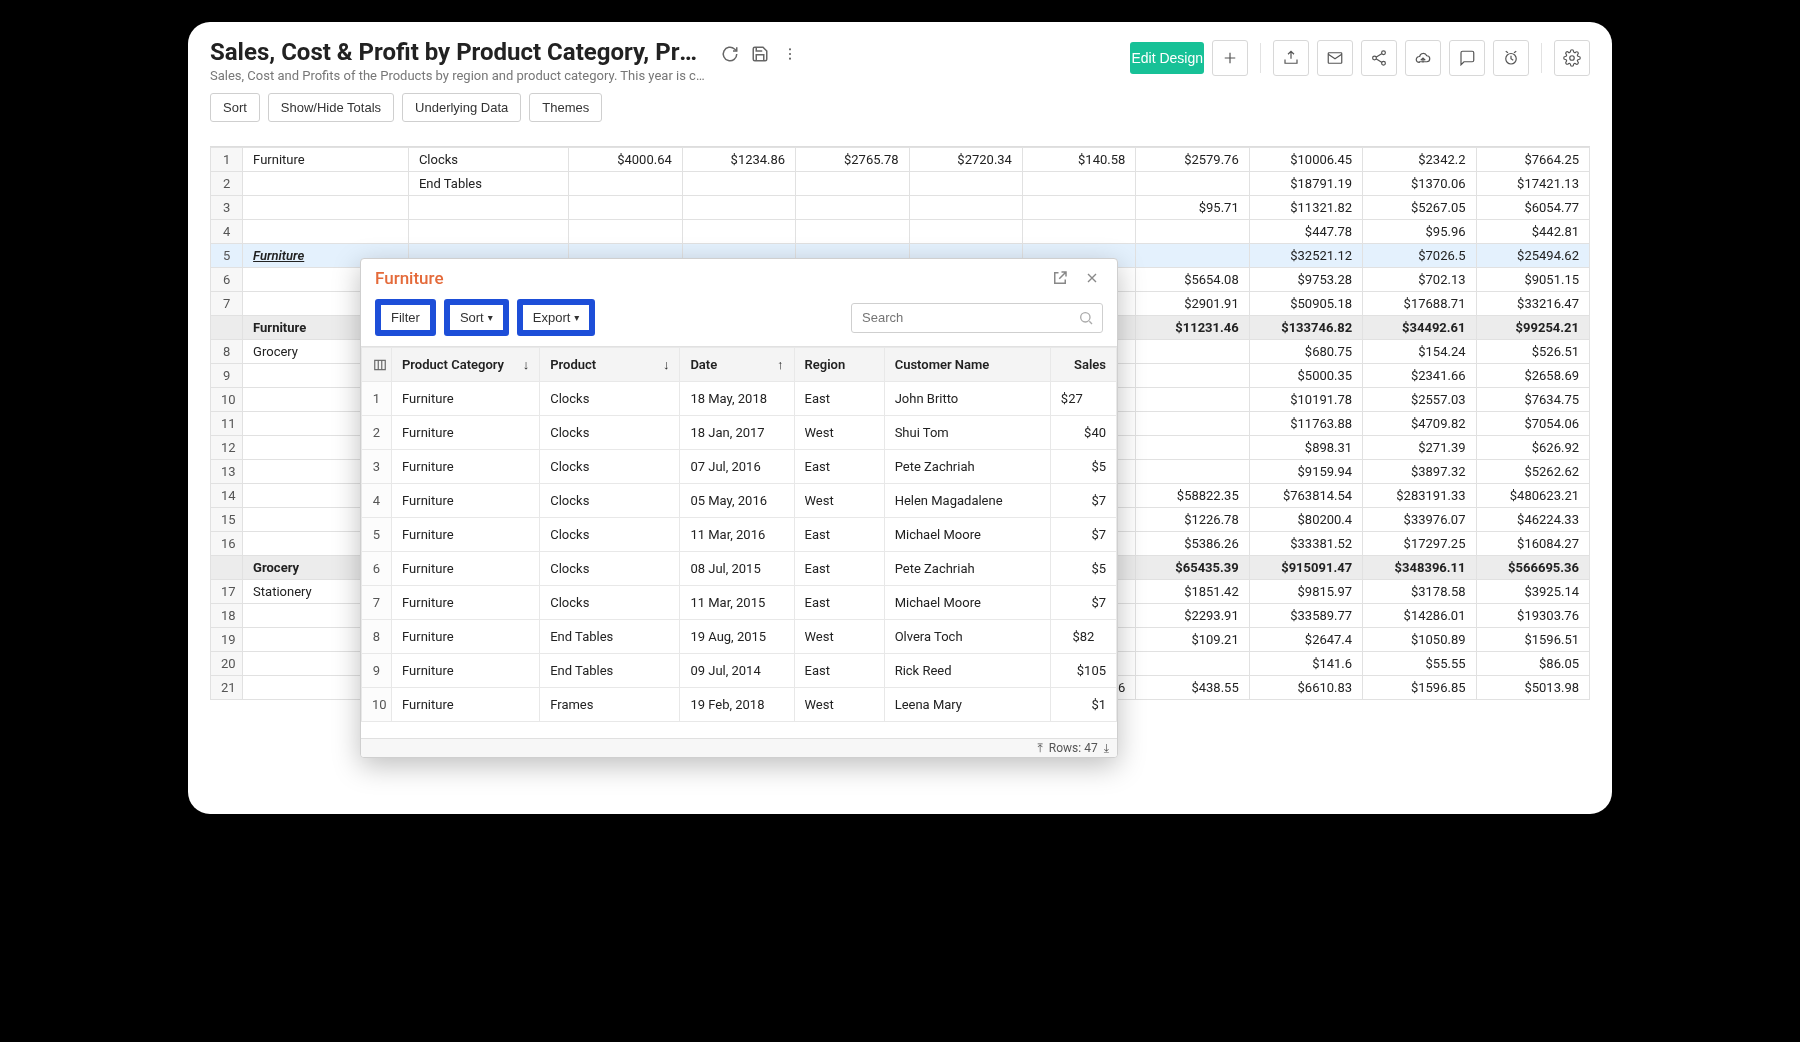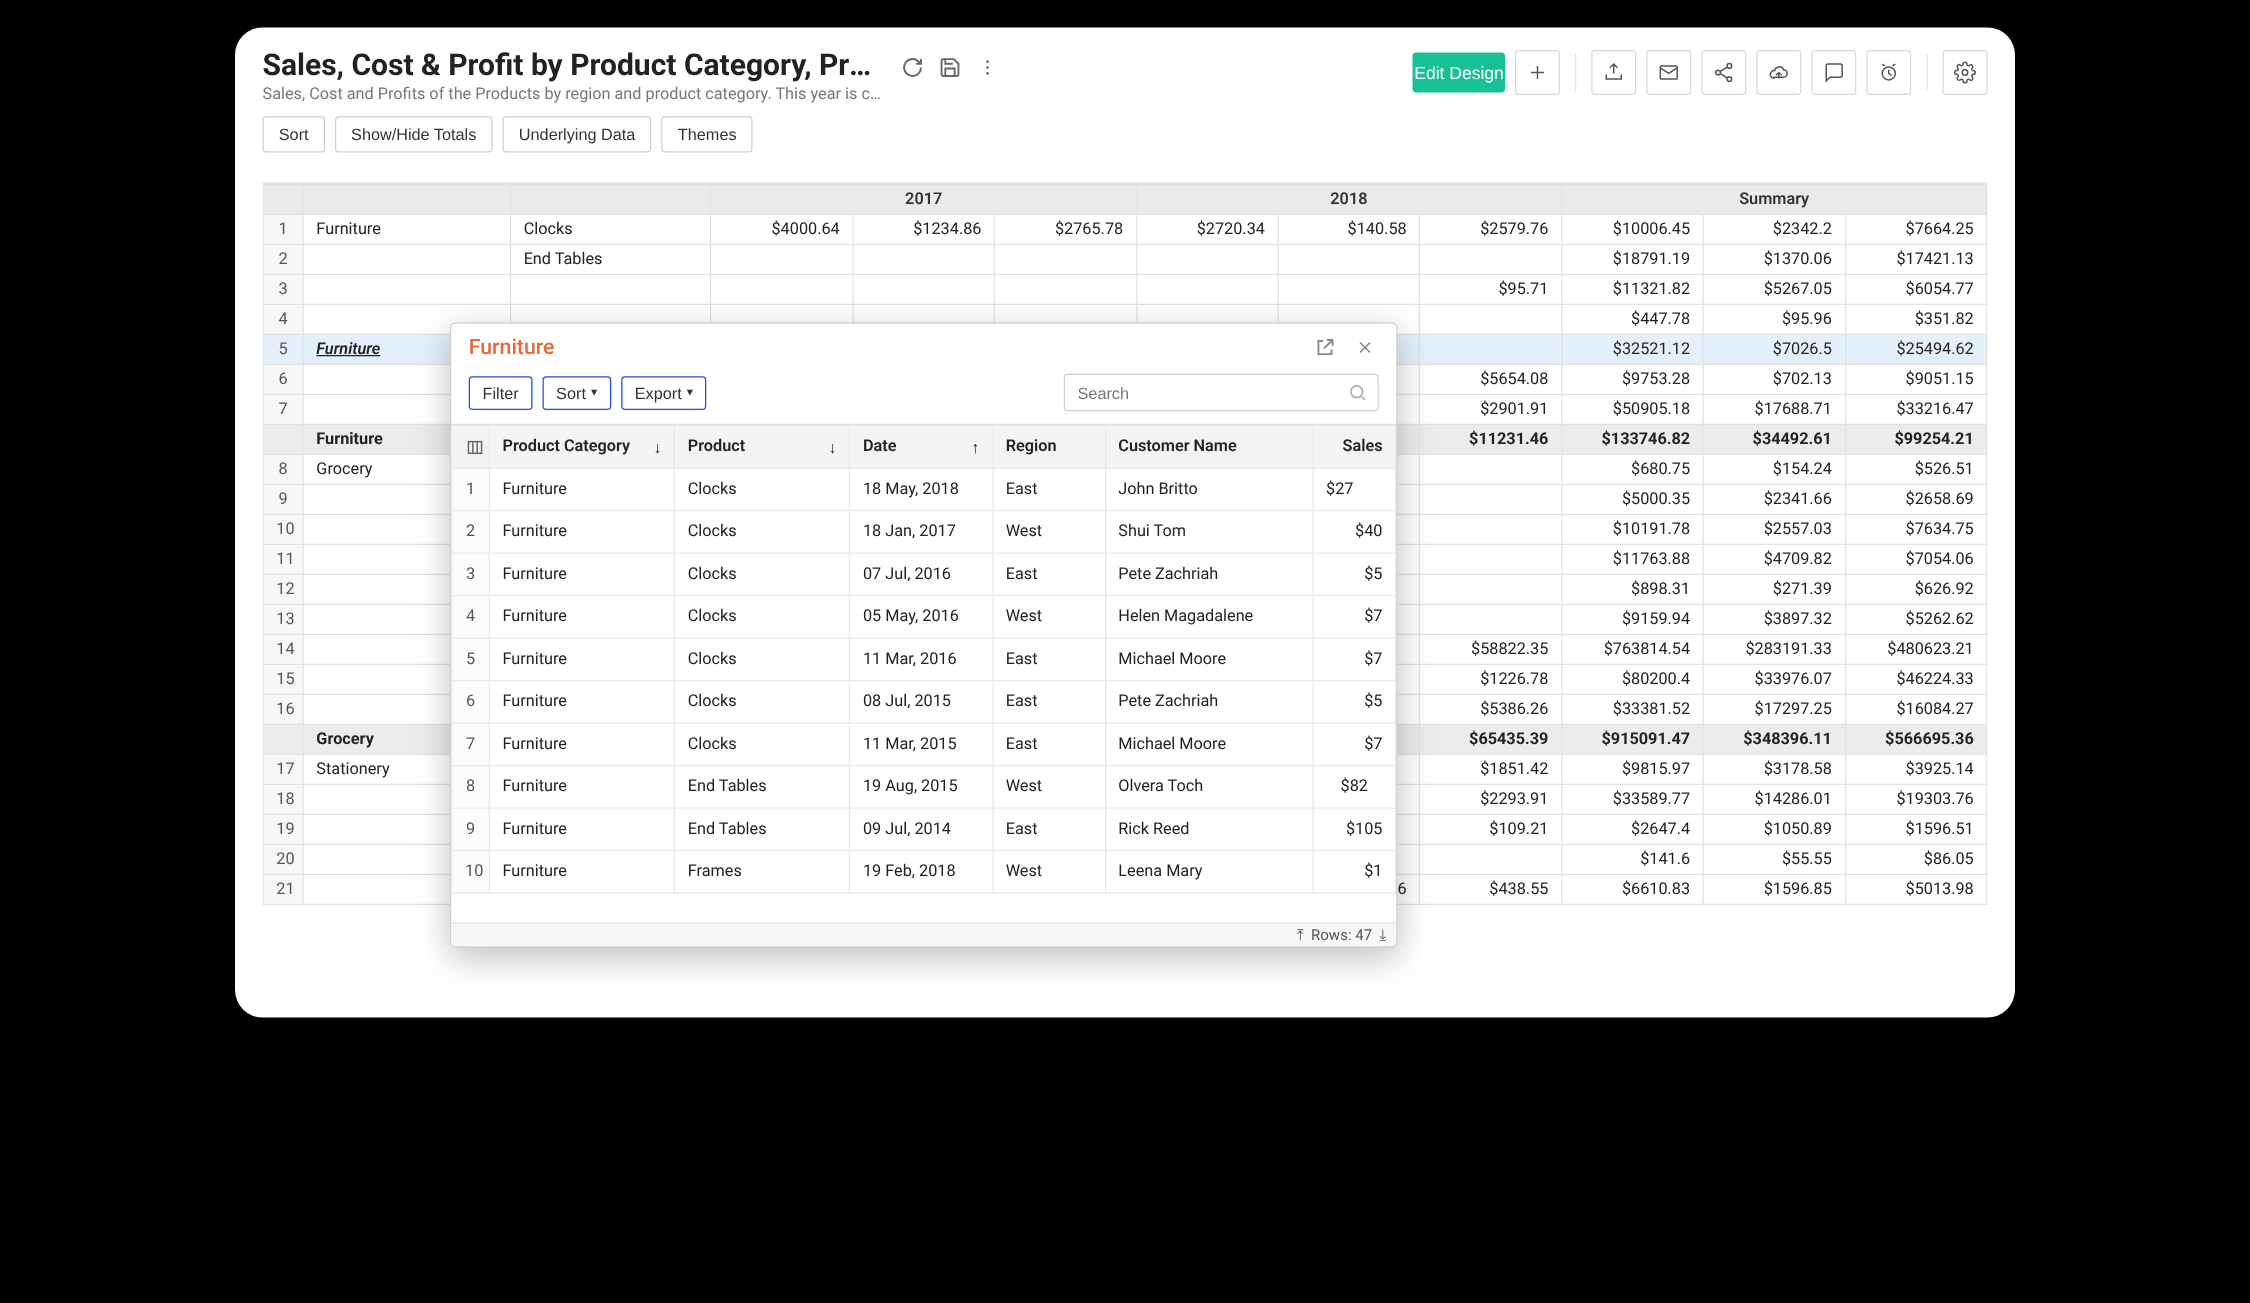--- a/index.html
+++ b/index.html
@@ -59,21 +59,21 @@
     position:absolute; left:172px; top:236px; width:758px; height:500px;
     background:#fff; border:1px solid #cfcfcf; border-radius:4px;
     box-shadow: 0 8px 28px rgba(0,0,0,.25);
     display:flex; flex-direction:column; overflow:hidden;
   }
   .detail-head { display:flex; align-items:center; padding:8px 14px 4px 14px; }
   .detail-title { color:#e46a3a; font-size:17px; font-weight:500; }
   .detail-head .sp { flex:1; }
   .detail-icon { width:22px; height:22px; margin-left:10px; color:#888; cursor:pointer; display:flex; align-items:center; justify-content:center;}
   .detail-tools { display:flex; align-items:center; gap:8px; padding:6px 14px 10px 14px; }
-  .dt-btn { border:1px solid #1d4ed8; background:#fff; border-radius:3px; padding:5px 10px; font-size:13px; cursor:pointer; color:#333; display:flex; align-items:center; gap:4px;}
+  .dt-btn { border:6px solid #1d4ed8; background:#fff; border-radius:3px; padding:5px 10px; font-size:13px; cursor:pointer; color:#333; display:flex; align-items:center; gap:4px;}
   .search-box { margin-left:auto; border:1px solid #cfcfcf; border-radius:3px; display:flex; align-items:center; padding:0 8px; width:252px; height:30px;justify-content:space-between;}
   .search-box input { border:none; outline:none; flex:1; font-size:13px; }
   .dtable-wrap { flex:1; overflow:hidden; border-top:1px solid #e1e1e1; }
   table.detail-tbl { border-collapse:collapse; width:100%; table-layout:fixed; }
   table.detail-tbl th, table.detail-tbl td { border:1px solid #e8e8e8; padding:0 10px; height:34px; font-size:13px; text-align:left;}
   table.detail-tbl th { background:#f4f4f4; font-weight:600; }
   table.detail-tbl td.rn { text-align:center; color:#555; width:30px; background:#fcfcfc;}
   col.dnum{width:30px;} col.dpc{width:148px;} col.dprod{width:140px;} col.ddate{width:114px;} col.dreg{width:90px;} col.dcust{width:166px;} col.dval{width:66px;}
   .detail-foot { border-top:1px solid #e0e0e0; background:#f7f7f7; display:flex; justify-content:flex-end; align-items:center; padding:2px 8px; font-size:12px; color:#555; gap:6px;}
   .caret { font-size:10px; }
@@ -182,28 +182,20 @@
           <col class="cval">
           <col class="cval">
         <col class="cval">
           <col class="cval">
           <col class="cval">
         <col class="cval">
           <col class="cval">
           <col class="cval">
       </colgroup>
       <thead>
-        <tr class="grp-head">
-          <th></th>
-            <th></th>
-            <th></th>
-          <th colspan="3">2017</th>
-          <th colspan="3">2018</th>
-          <th colspan="3">Summary</th>
-        </tr>
       </thead>
       <tbody id="main-body">
           <tr>
             <td class="rownum">1</td>
             <td class="txt">Furniture</td>
             <td class="txt">Clocks</td>
             <td class="num">$4000.64</td>
             <td class="num">$1234.86</td>
             <td class="num">$2765.78</td>
             <td class="num">$2720.34</td>
@@ -246,21 +238,21 @@
             <td class="txt"></td>
             <td class="txt"></td>
             <td class="num"></td>
             <td class="num"></td>
             <td class="num"></td>
             <td class="num"></td>
             <td class="num"></td>
             <td class="num"></td>
             <td class="num">$447.78</td>
             <td class="num">$95.96</td>
-            <td class="num">$351.82</td>
+            <td class="num">$442.81</td>
           </tr>
           <tr class="selected">
             <td class="rownum">5</td>
             <td class="txt" style="font-style: italic; text-decoration: underline; font-weight: 600;">Furniture</td>
             <td class="txt"></td>
             <td class="num"></td>
             <td class="num"></td>
             <td class="num"></td>
             <td class="num"></td>
             <td class="num"></td>

